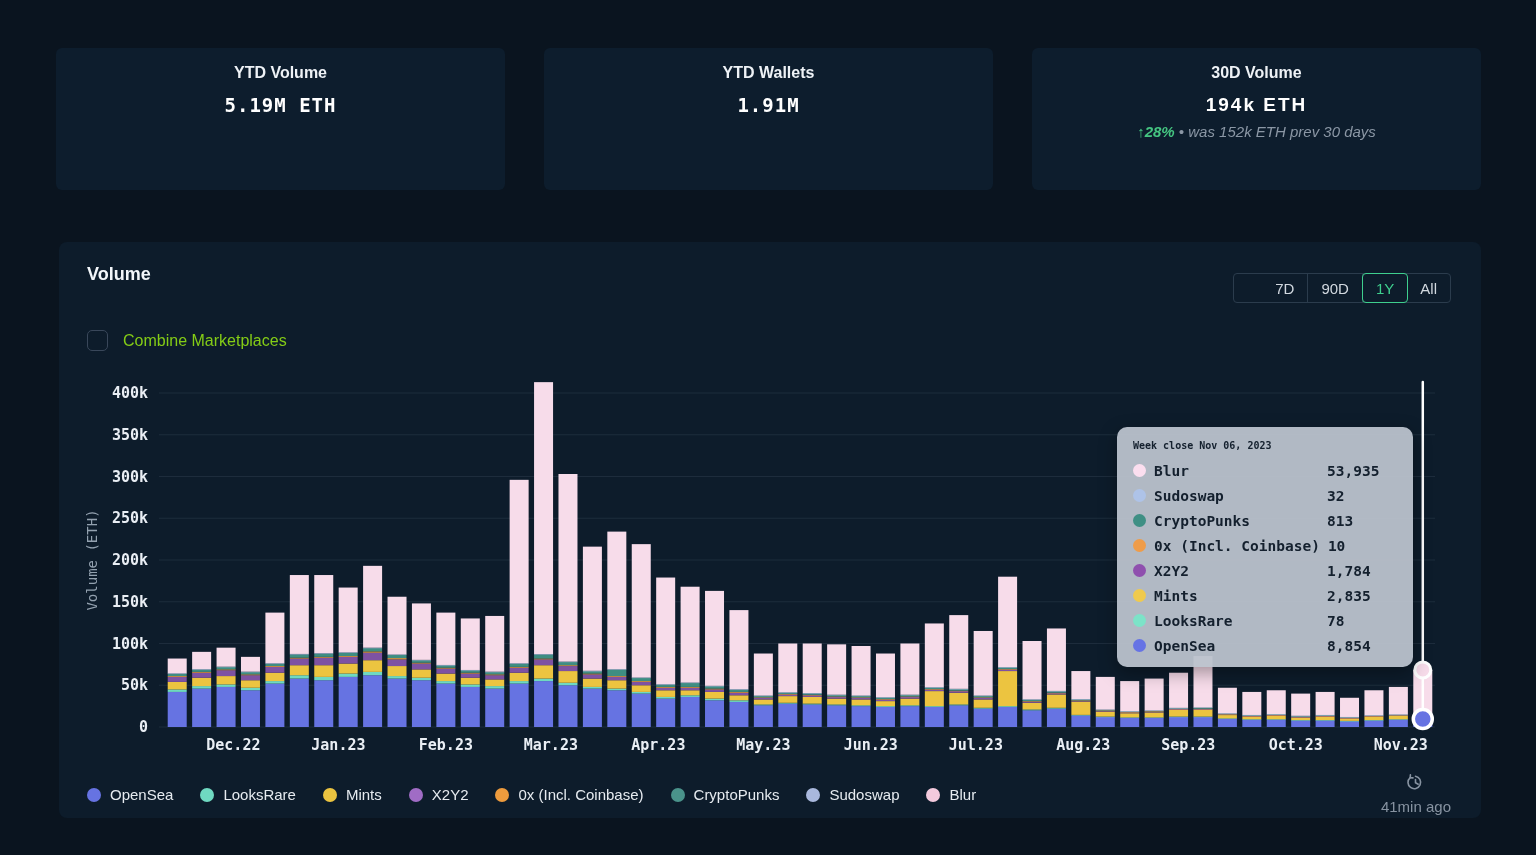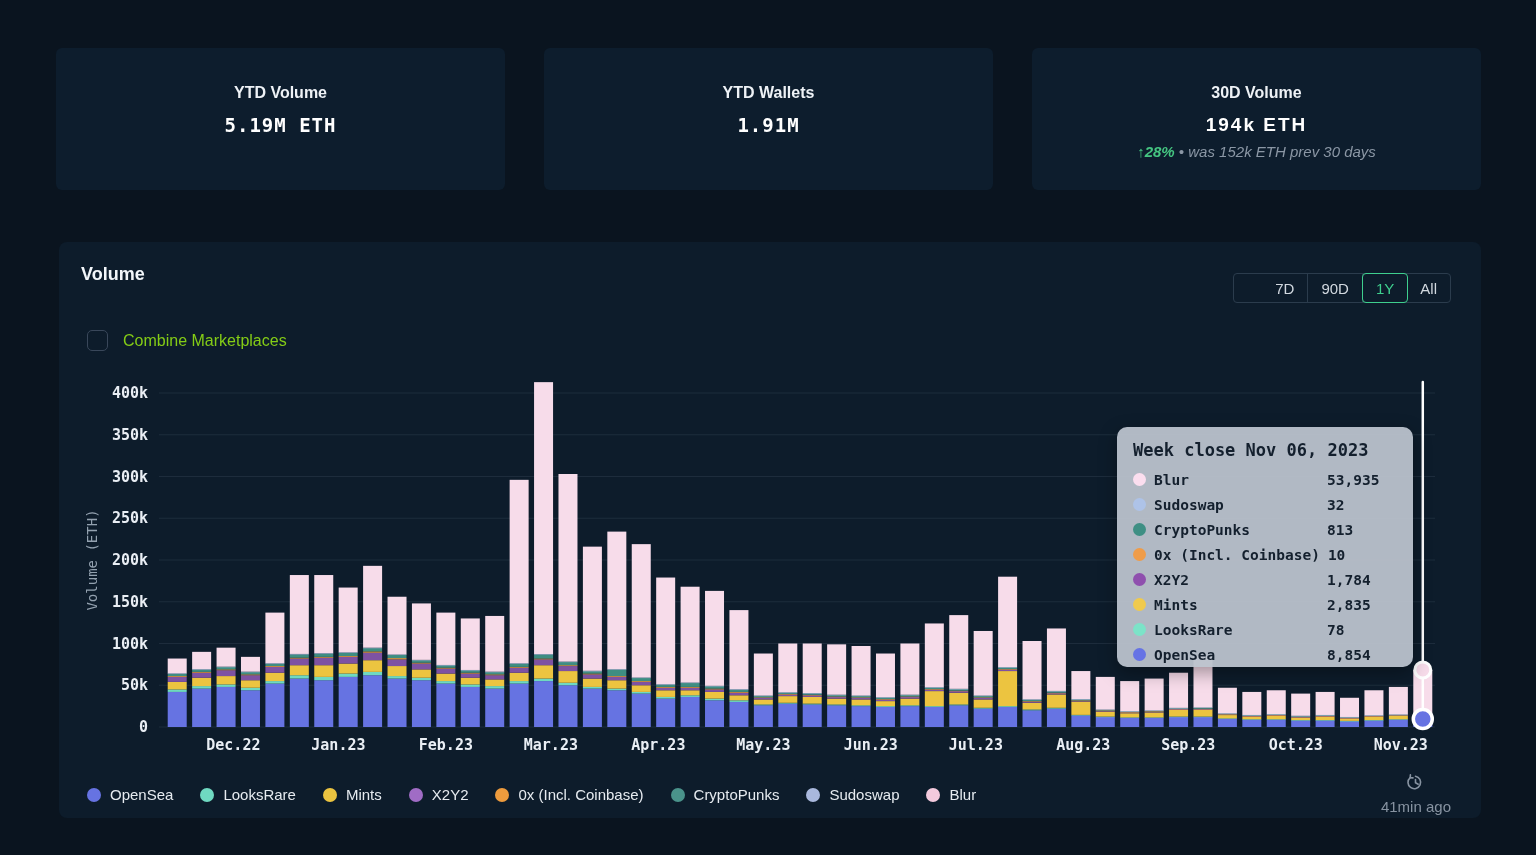--- a/index.html
+++ b/index.html
@@ -15,39 +15,39 @@
   
   .cards-row {
     position:absolute; left:56px; top:48px; width:1425px;
     display:flex; gap:39px;
   }
   .card {
     flex:1; height:142px;
     background: var(--card-bg, #0d1d2d);
     border-radius:6px;
     display:flex; flex-direction:column; align-items:center;
-    padding-top:36px;
+    padding-top:16px;
   }
   .card-title { font-size:16px; font-weight:bold; color:#eef2f6; }
   .card-value {
     margin-top:12px; font-size:19px; font-weight:bold; color:#ffffff;
     font-family:"DejaVu Sans Mono", monospace; letter-spacing:1px;
   }
   .card-value.sans { font-family:"Liberation Sans", sans-serif; letter-spacing:2px; }
   .card-sub { margin-top:7px; font-size:15px; color:#8b97a5;font-style:italic; }
   .card-sub .green { color: var(--delta-green, #45c581); font-weight:bold; }
 
   
   .chart-panel {
     position:absolute; left:59px; top:242px; width:1422px; height:576px;
     background: var(--panel-bg, #0d1c2b);
     border-radius:8px;
   }
   .panel-title {
-    position:absolute; left:22px; top:22px;
+    position:absolute; left:28px; top:22px;
     font-size:18px; font-weight:bold; color:#f2f6fa;
   }
   .timeframes {
     position:absolute; right:30px; top:31px; height:30px;
     display:flex; align-items:stretch;
     border:1px solid #2b3c4d; border-radius:4px;padding-left:28px;
   }
   .tf {
     padding:0 13px; display:flex; align-items:center;
     font-size:15px; color:#d2d9e0; cursor:pointer;
@@ -82,21 +82,21 @@
 
   
   .tooltip {
     position:absolute; left:1058px; top:185px; width:296px; height:240px;
     background: var(--tooltip-bg, rgba(187,194,204,0.95));
     border-radius:10px; padding:13px 16px;
     font-family:"DejaVu Sans Mono", monospace; color:#14202e;
     box-shadow:0 6px 18px rgba(0,0,0,0.35);
     z-index:2;
   }
-  .tooltip-title { font-size:17px; font-weight:bold; margin-bottom:7px; white-space:nowrap; }
+  .tooltip-title { font-size:10px; font-weight:bold; margin-bottom:7px; white-space:nowrap; }
   .tooltip-row { display:flex; align-items:center; height:25px; gap:8px; }
   .tooltip-row .dot { width:13px; height:13px; border-radius:50%; flex:none; }
   .tooltip-row .name { font-size:14.5px; font-weight:bold; white-space:nowrap; }
   .tooltip-row .val { margin-left:auto; width:70px; text-align:left; font-size:14.5px; font-weight:bold; }
 
   
   .legend-row {
     position:absolute; left:28px; right:30px; top:532px;
     display:flex; align-items:center;
   }

